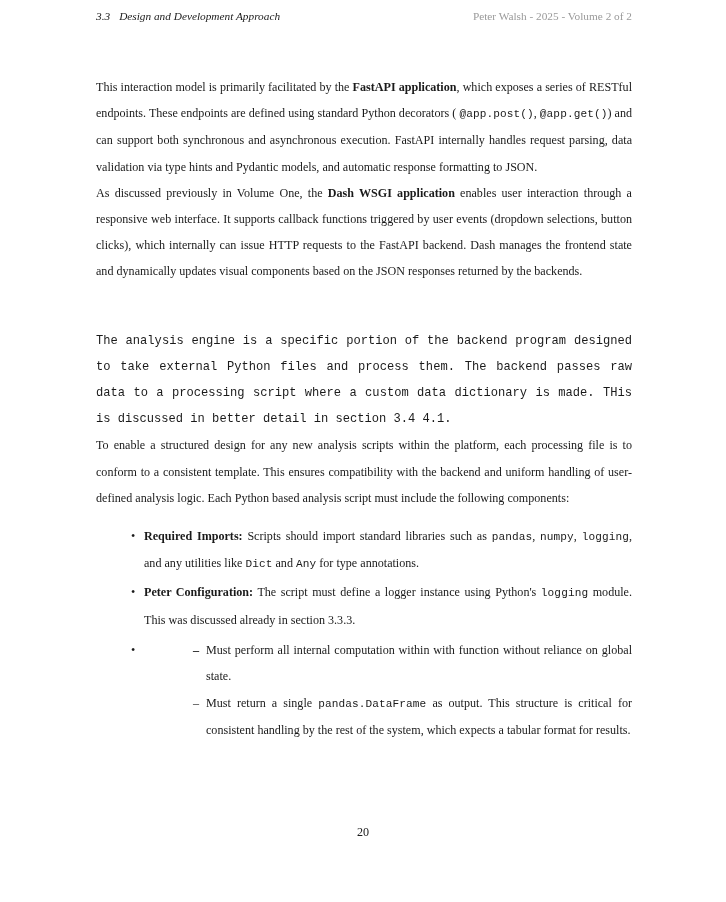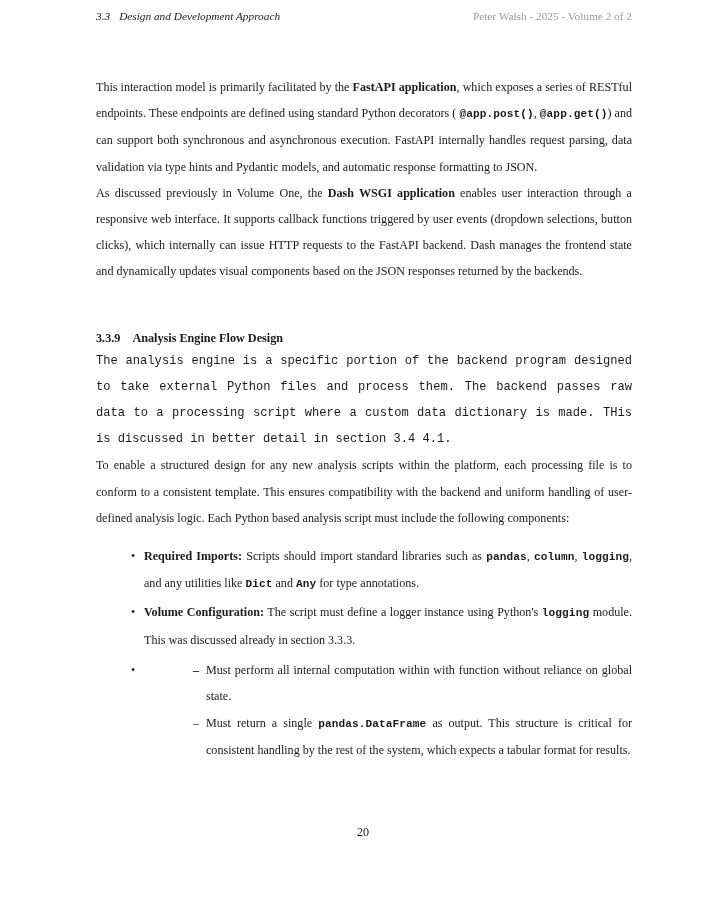--- a/index.html
+++ b/index.html
@@ -121,21 +121,20 @@
     line-height: 26.2px;
   }
   .li-body { display: block; }
 
   b, .bold { font-weight: bold; }
 
   code, .mono {
     font-family: "Liberation Mono", "DejaVu Sans Mono", monospace;
     font-size: 11.1px;
     letter-spacing: 0.1px;
-    font-weight: bold;
   }
 
   
   .folio {
     position: absolute;
     top: 825px;
     left: 0;
     width: 726px;
     text-align: center;
     font-size: 12.1px;
@@ -151,36 +150,35 @@
     <div class="runhead-right">Peter Walsh - 2025 - Volume 2 of 2</div>
   </div>
 
   <div class="content">
 
     <p class="para"><span>This interaction model is primarily facilitated by the </span><b>FastAPI application</b><span>, which exposes a series of RESTful endpoints. These endpoints are defined using standard Python decorators ( </span><code>@app.post()</code><span>, </span><code>@app.get()</code><span>) and can support both synchronous and asynchronous execution. FastAPI internally handles request parsing, data validation via type hints and Pydantic models, and automatic response formatting to JSON.</span></p>
 
     <p class="para gap-para-l"><span>As discussed previously in Volume One, the </span><b>Dash WSGI application</b><span> enables user interaction through a responsive web interface. It supports callback functions triggered by user events (dropdown selections, button clicks), which internally can issue HTTP requests to the FastAPI backend. Dash manages the frontend state and dynamically updates visual components based on the JSON responses returned by the backends.</span></p>
 
     <div class="sec-block">
-      <h3 class="heading"><span class="heading-num">3.3.9</span><span>Analysis Engine Flow Design</span></h3>
 
       <p class="para after-heading">The analysis engine is a specific portion of the backend program designed to take external Python files and process them. The backend passes raw data to a processing script where a custom data dictionary is made. THis is discussed in better detail in section 3.4 4.1.</p>
 
       <p class="para gap-para-l">To enable a structured design for any new analysis scripts within the platform, each processing file is to conform to a consistent template. This ensures compatibility with the backend and uniform handling of user-defined analysis logic. Each Python based analysis script must include the following components:</p>
 
       <ul class="bullets">
 
         <li>
           <span class="marker">•</span>
-          <span class="li-body"><b>Required Imports:</b><span> Scripts should import standard libraries such as </span><code>pandas</code><span>, </span><code>column</code><span>, </span><code>logging</code><span>, and any utilities like </span><code>Dict</code><span> and </span><code>Any</code><span> for type annotations.</span></span>
+          <span class="li-body"><b>Required Imports:</b><span> Scripts should import standard libraries such as </span><code>pandas</code><span>, </span><code>numpy</code><span>, </span><code>logging</code><span>, and any utilities like </span><code>Dict</code><span> and </span><code>Any</code><span> for type annotations.</span></span>
         </li>
 
         <li>
           <span class="marker">•</span>
-          <span class="li-body"><b>Volume Configuration:</b><span> The script must define a logger instance using Python's </span><code>logging</code><span> module. This was discussed already in section 3.3.3.</span></span>
+          <span class="li-body"><b>Peter Configuration:</b><span> The script must define a logger instance using Python's </span><code>logging</code><span> module. This was discussed already in section 3.3.3.</span></span>
         </li>
 
         <li>
           <span class="marker">•</span>
 
           <ul class="dashes">
             <li>
               <span class="marker">–</span>
             </li>
             <li>

